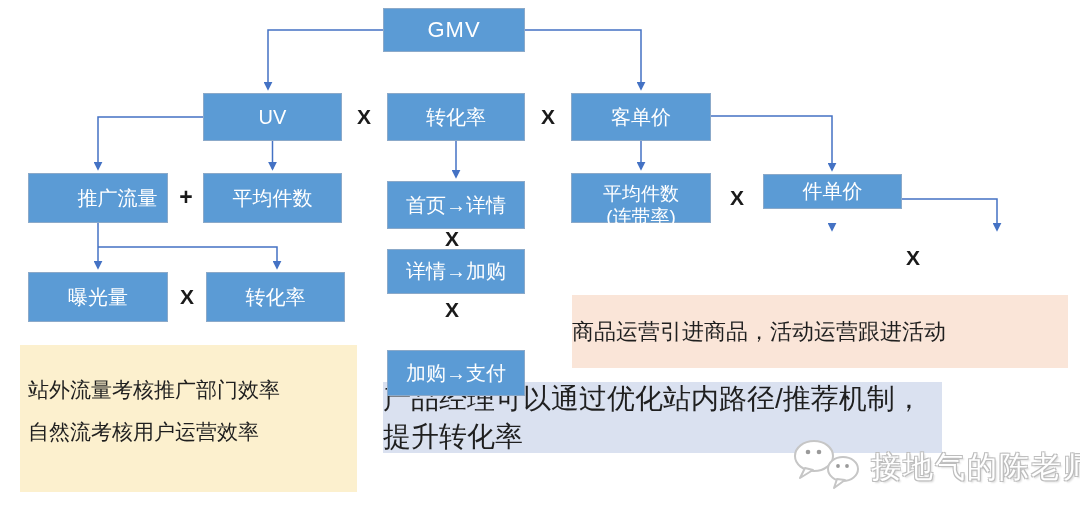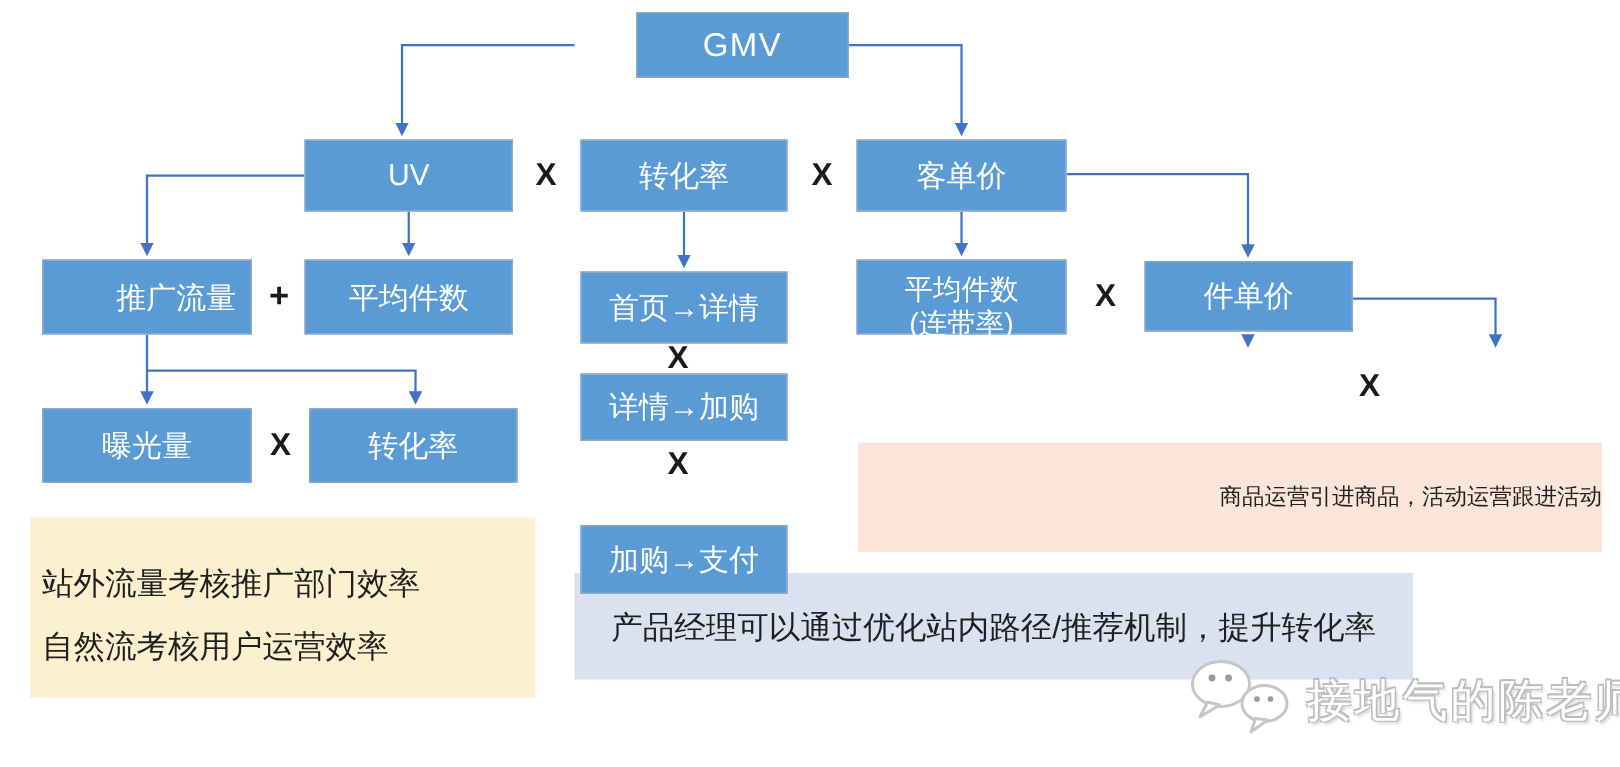--- a/index.html
+++ b/index.html
@@ -18,33 +18,33 @@
   }
   .node .two-line { line-height:23px; font-size:19px;margin-top:13px; }
   .n-gmv { font-size:22px; letter-spacing:1px; }
   .op {
     position:absolute; transform:translate(-50%,-50%);
     color:#1a1a1a; font-size:21px; font-weight:600; z-index:3;
   }
   .op-plus { font-size:23px; }
   .note { position:absolute; box-sizing:border-box; color:#1f1f1f; z-index:1; }
   .note-yellow {
-    left:20px; top:345px; width:337px; height:120px;
+    left:20px; top:345px; width:337px; height:147px;
     background:#FCF0CE; padding:24px 4px 0 8px;
     font-size:21px; line-height:42px;
   }
   .note-pink {
     left:572px; top:295px; width:496px; height:73px;
-    background:#FAE5D8; display:flex; align-items:center; justify-content:flex-end;
-    font-size:15px;
+    background:#FAE5D8; display:flex; align-items:center; justify-content:flex-start;
+    font-size:22px;
   }
   .note-blue {
     left:383px; top:382px; width:559px; height:71px;
     background:#DAE1F0; display:flex; align-items:center; justify-content:center;
-    font-size:21px;
+    font-size:28px;
   }
   .watermark {
     position:absolute; left:452px; top:234px; z-index:10;
     font-size:33px; color:#9b9b9b; opacity:0.82; letter-spacing:1px;
   }
   .logo { position:absolute; left:791px; top:437px; z-index:20; display:flex; align-items:flex-start; }
   .logo-text {
     margin-left:4px; margin-top:10px;
     font-size:30px; color:#ffffff; letter-spacing:2px; white-space:nowrap;
     text-shadow:-1px -1px 0 #bdbdbd, 1px -1px 0 #bdbdbd, -1px 1px 0 #bdbdbd, 1px 1px 0 #bdbdbd, 2px 2px 2px #d8d8d8;
@@ -67,21 +67,21 @@
     <path d="M 272.5 141 L 272.5 169" fill="none" stroke="#4472C4" stroke-width="1.5" marker-end="url(#arrow)"></path>
     <path d="M 98 223 L 98 268" fill="none" stroke="#4472C4" stroke-width="1.5" marker-end="url(#arrow)"></path>
     <path d="M 98 247 L 277 247 L 277 268" fill="none" stroke="#4472C4" stroke-width="1.5" marker-end="url(#arrow)"></path>
     <path d="M 456 141 L 456 177" fill="none" stroke="#4472C4" stroke-width="1.5" marker-end="url(#arrow)"></path>
     <path d="M 641 141 L 641 169" fill="none" stroke="#4472C4" stroke-width="1.5" marker-end="url(#arrow)"></path>
     <path d="M 711 116 L 832 116 L 832 170" fill="none" stroke="#4472C4" stroke-width="1.5" marker-end="url(#arrow)"></path>
     <path d="M 832 223 L 832 230" fill="none" stroke="#4472C4" stroke-width="1.5" marker-end="url(#arrow)"></path>
     <path d="M 902 199 L 997 199 L 997 230" fill="none" stroke="#4472C4" stroke-width="1.5" marker-end="url(#arrow)"></path>
   </svg>
 
-  <div class="node n-gmv" style="left:383px; top:8px; width:142px; height:44px;margin-left:41px;">GMV</div>
+  <div class="node n-gmv" style="left:383px; top:8px; width:142px; height:44px;">GMV</div>
 
   <div class="node" style="left:203px; top:93px; width:139px; height:48px;">UV</div>
   <div class="node" style="left:387px; top:93px; width:138px; height:48px;">转化率</div>
   <div class="node" style="left:571px; top:93px; width:140px; height:48px;">客单价</div>
 
   <div class="node" style="left:28px; top:173px; width:140px; height:50px;padding-left:39px;">推广流量</div>
   <div class="node" style="left:203px; top:173px; width:139px; height:50px;">平均件数</div>
 
   <div class="node" style="left:28px; top:272px; width:140px; height:50px;">曝光量</div>
   <div class="node" style="left:206px; top:272px; width:139px; height:50px;">转化率</div>
@@ -89,21 +89,21 @@
   <div class="node" style="left:387px; top:181px; width:138px; height:48px;">首页→详情</div>
   <div class="node" style="left:387px; top:249px; width:138px; height:45px;">详情→加购</div>
   <div class="node" style="left:387px; top:325px; width:138px; height:46px;margin-top:25px;">加购→支付</div>
 
   <div class="node" style="left:571px; top:173px; width:140px; height:50px;">
     <div class="two-line">
       <div>平均件数</div>
       <div>(连带率)</div>
     </div>
   </div>
-  <div class="node" style="left:763px; top:174px; width:139px; height:47px;">件单价</div>
+  <div class="node" style="left:763px; top:174px; width:139px; height:35px;">件单价</div>
 
 
   <div class="op" style="left:364px; top:117px;">X</div>
   <div class="op" style="left:548px; top:117px;">X</div>
   <div class="op op-plus" style="left:186px; top:197px;">+</div>
   <div class="op" style="left:187px; top:297px;">X</div>
   <div class="op" style="left:452px; top:239px;">X</div>
   <div class="op" style="left:452px; top:310px;">X</div>
   <div class="op" style="left:737px; top:198px;">X</div>
   <div class="op" style="left:913px; top:258px;">X</div>

